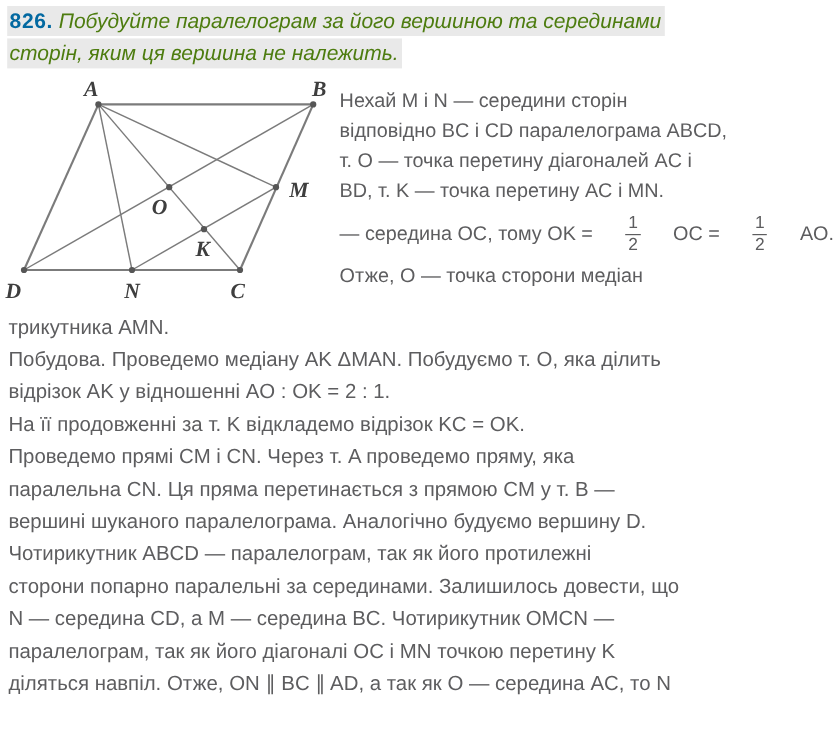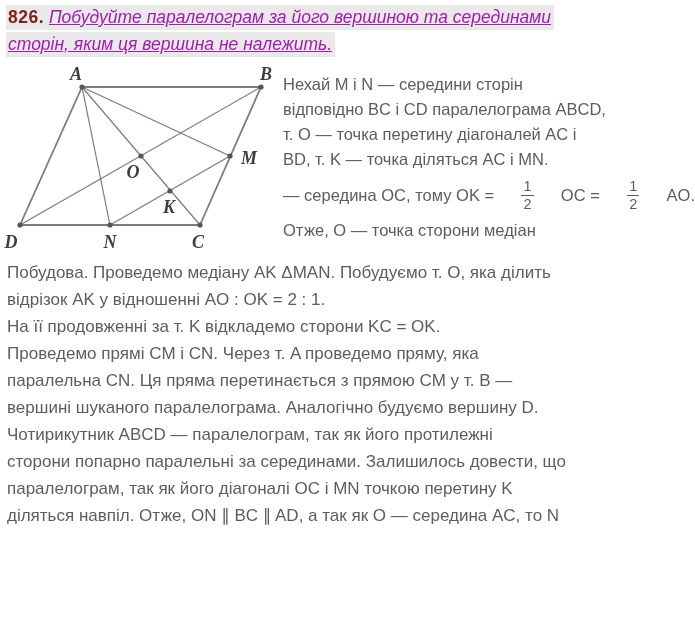--- a/index.html
+++ b/index.html
@@ -8,22 +8,22 @@
     width:695px;height:619px;
     background:#ffffff;
     font-family:"Liberation Sans", sans-serif;
     color:#5d5d5f;
     overflow:hidden;
   }
   
   .title-block{position:absolute;left:6px;top:4px;width:684px;font-size:17.5px;line-height:26px;}
   .title-line{margin-bottom:1px;}
   .hl{background:#e9e9e9;padding:2px 3px 3px 2px;}
-  .prob-num{font-weight:bold;font-style:normal;color:#7f1d1d;letter-spacing:0.5px;}
-  .title-text{font-style:italic;color:#a21caf;text-decoration:underline;}
+  .prob-num{font-weight:bold;font-style:normal;color:#0369a1;letter-spacing:0.5px;}
+  .title-text{font-style:italic;color:#4d7c0f;}
   
   .figure{position:absolute;left:0px;top:60px;width:282px;height:200px;}
   .fig-label{
     font-family:"Liberation Serif", serif;
     font-style:italic;font-weight:bold;
     font-size:18px;fill:#3e3e3e;
   }
   
   .right-col{position:absolute;left:283px;top:72px;width:412px;font-size:16.5px;line-height:25px;}
   .right-col .line{white-space:nowrap;}
@@ -76,44 +76,46 @@
         <circle cx="170" cy="131" r="2.6" fill="#565656"></circle>
         <text x="169" y="153" text-anchor="middle" class="fig-label">K</text>
       </svg>
   </div>
 
   <div class="right-col">
     <div id="right-lines">
         <div class="line">Нехай M і N — середини сторін</div>
         <div class="line">відповідно BC і CD паралелограма ABCD,</div>
         <div class="line">т. O — точка перетину діагоналей AC і</div>
-        <div class="line">BD, т. K — точка діляться AC і MN.</div>
+        <div class="line">BD, т. K — точка перетину AC і MN.</div>
       </div>
     <div class="frac-row">
       <span>— середина OC, тому OK = </span>
       <span class="frac">
           <span class="fnum">1</span>
           <span class="fden">2</span>
         </span>
       <span>OC = </span>
       <span class="frac">
           <span class="fnum">1</span>
           <span class="fden">2</span>
         </span>
       <span>AO.</span>
     </div>
     <div class="line">Отже, O — точка сторони медіан</div>
   </div>
 
   <div class="body-col" id="body-lines">
+      <div class="line">трикутника AMN.</div>
       <div class="line">Побудова. Проведемо медіану AK ΔMAN. Побудуємо т. O, яка ділить</div>
       <div class="line">відрізок AK у відношенні AO : OK = 2 : 1.</div>
-      <div class="line">На її продовженні за т. K відкладемо сторони KC = OK.</div>
+      <div class="line">На її продовженні за т. K відкладемо відрізок KC = OK.</div>
       <div class="line">Проведемо прямі CM і CN. Через т. A проведемо пряму, яка</div>
       <div class="line">паралельна CN. Ця пряма перетинається з прямою CM у т. B —</div>
       <div class="line">вершині шуканого паралелограма. Аналогічно будуємо вершину D.</div>
       <div class="line">Чотирикутник ABCD — паралелограм, так як його протилежні</div>
       <div class="line">сторони попарно паралельні за серединами. Залишилось довести, що</div>
+      <div class="line">N — середина CD, а M — середина BC. Чотирикутник OMCN —</div>
       <div class="line">паралелограм, так як його діагоналі OC і MN точкою перетину K</div>
       <div class="line">діляться навпіл. Отже, ON ∥ BC ∥ AD, а так як O — середина AC, то N</div>
     </div>
 
 </div>
 
 </body></html>

